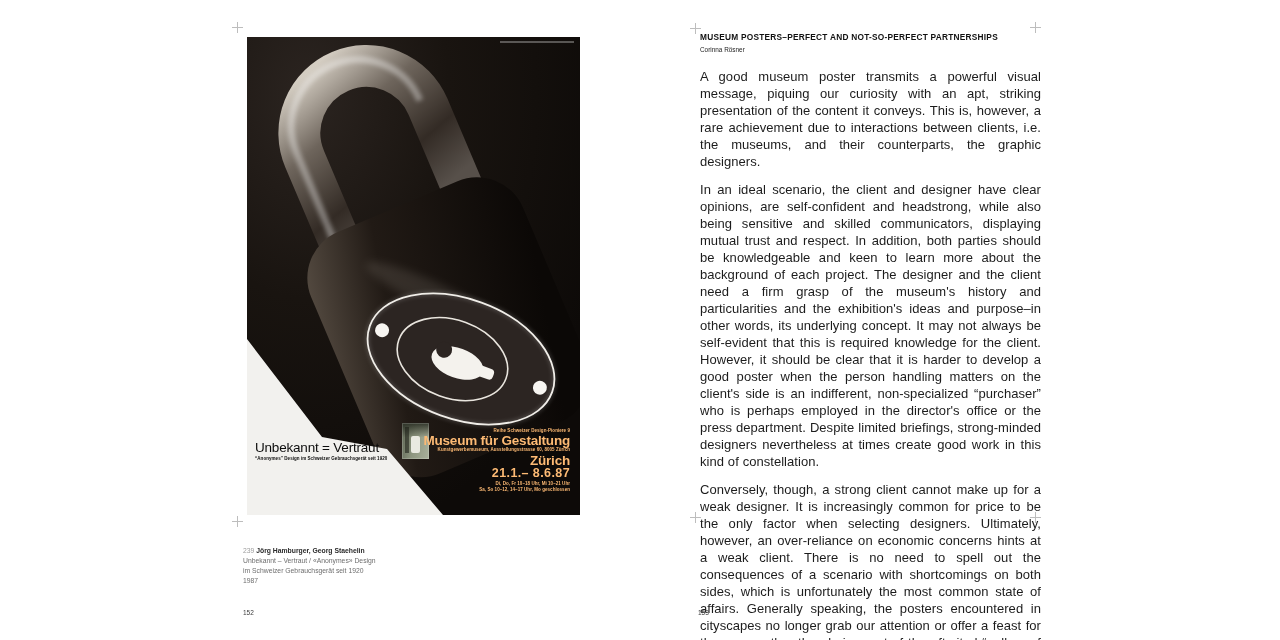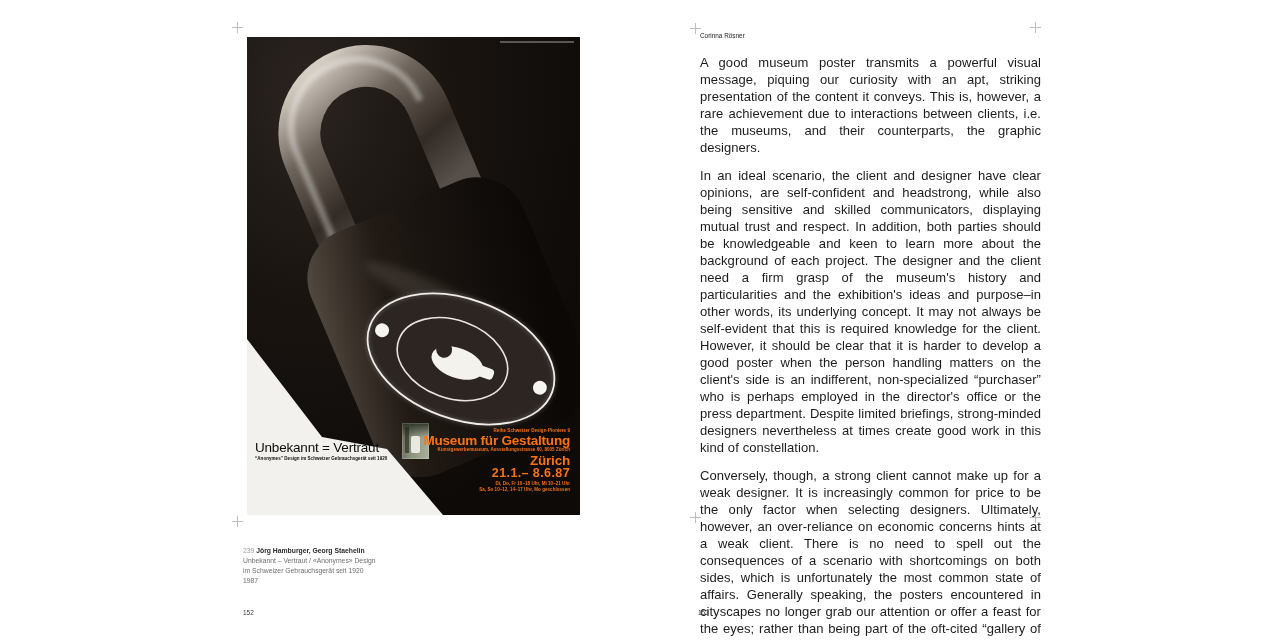--- a/index.html
+++ b/index.html
@@ -17,21 +17,21 @@
           background:#14100d;overflow:hidden;}
   .poster svg{position:absolute;left:0;top:0;}
 
   .p-credit{position:absolute;top:4px;right:6px;width:74px;height:2px;
             background:rgba(255,255,255,.30);}
 
   .p-title-block{position:absolute;left:8px;top:404px;color:#0d0d0d;}
   .p-title{font-size:13.5px;line-height:13px;font-weight:normal;letter-spacing:-.2px;white-space:nowrap;}
   .p-sub{font-size:9px;zoom:.5;font-weight:bold;margin-top:3px;white-space:nowrap;letter-spacing:.1px;}
 
-  .p-right-block{position:absolute;right:10px;top:391px;text-align:right;color:#f97316;}
+  .p-right-block{position:absolute;right:10px;top:391px;text-align:right;color:#fdba74;}
   .p-big{font-size:13.5px;line-height:13.5px;font-weight:bold;letter-spacing:-.2px;white-space:nowrap;}
   .p-dates{font-size:12.5px;line-height:13px;font-weight:bold;letter-spacing:.4px;white-space:nowrap;}
   .p-micro{font-size:9px;zoom:.5;line-height:11px;font-weight:bold;white-space:nowrap;text-align:right;letter-spacing:.1px;}
   .p-micro.pad{margin-bottom:2px;}
 
   .p-inset{position:absolute;left:155px;top:386px;width:27px;height:36px;
            background:
              linear-gradient(180deg, rgba(40,44,34,.9) 0%, rgba(40,44,34,0) 40%),
              linear-gradient(100deg,#5c6452 0%,#8d957f 45%,#aab19c 100%);
            box-shadow:inset 0 0 0 1px rgba(255,255,255,.18);}
@@ -145,19 +145,20 @@
     <div>Unbekannt – Vertraut / «Anonymes» Design</div>
     <div>im Schweizer Gebrauchsgerät seit 1920</div>
     <div>1987</div>
   </div>
 
   <div class="folio" id="folio-left">152</div>
 </div>
 
 <div>
   <div class="article">
+    <h1 class="art-title">MUSEUM POSTERS–PERFECT AND NOT-SO-PERFECT PARTNERSHIPS</h1>
     <div class="art-author">Corinna Rösner</div>
     <p>A good museum poster transmits a powerful visual message, piquing our curiosity with an apt, striking presentation of the content it conveys. This is, however, a rare achievement due to interactions between clients, i.e. the museums, and their counterparts, the graphic designers.</p>
     <p>In an ideal scenario, the client and designer have clear opinions, are self-confident and headstrong, while also being sensitive and skilled communicators, displaying mutual trust and respect. In addition, both parties should be knowledgeable and keen to learn more about the background of each project. The designer and the client need a firm grasp of the museum's history and particularities and the exhibition's ideas and purpose–in other words, its underlying concept. It may not always be self-evident that this is required knowledge for the client. However, it should be clear that it is harder to develop a good poster when the person handling matters on the client's side is an indifferent, non-specialized “purchaser” who is perhaps employed in the director's office or the press department. Despite limited briefings, strong-minded designers nevertheless at times create good work in this kind of constellation.</p>
     <p>Conversely, though, a strong client cannot make up for a weak designer. It is increasingly common for price to be the only factor when selecting designers. Ultimately, however, an over-reliance on economic concerns hints at a weak client. There is no need to spell out the consequences of a scenario with shortcomings on both sides, which is unfortunately the most common state of affairs. Generally speaking, the posters encountered in cityscapes no longer grab our attention or offer a feast for the eyes; rather than being part of the oft-cited “gallery of the streets,” posters add to the visual environmental pollution that Alain Marendaz bitterly lambasted in 1988 as the “iconorrhea of advertising, this visual diarrhea of the communication industry that scarcely registers consciously with us.”¹ Posters in the cultural realm, including museum posters, contribute considerably to this phenomenon. The drab monotony is only rarely broken up by a striking design. It is even rarer to find a coherently designed poster campaign that runs for months and years, becoming memorable, gaining recognition value through this persistent presence, and thus creating a much greater impact than the surprise triggered by an individual poster. Museum posters are on the whole inconsequential. That is a wasted opportunity, for the privileged position of publicly funded institutions gives them scope to defy the cultural industry. While public museums must operate cost-effectively, their remit is primarily cultural, not economic. However, that privilege is merited only if they shoulder the responsibilities it entails. Along with collecting and exhibiting strategies, this also involves a clear stance on design issues. In some cases there is a greater awareness of this responsibility among museums of applied arts, design, crafts, and the decorative arts.</p>
   </div>
   <div class="folio" id="folio-right">153</div>
 </div>
 
 </body></html>

